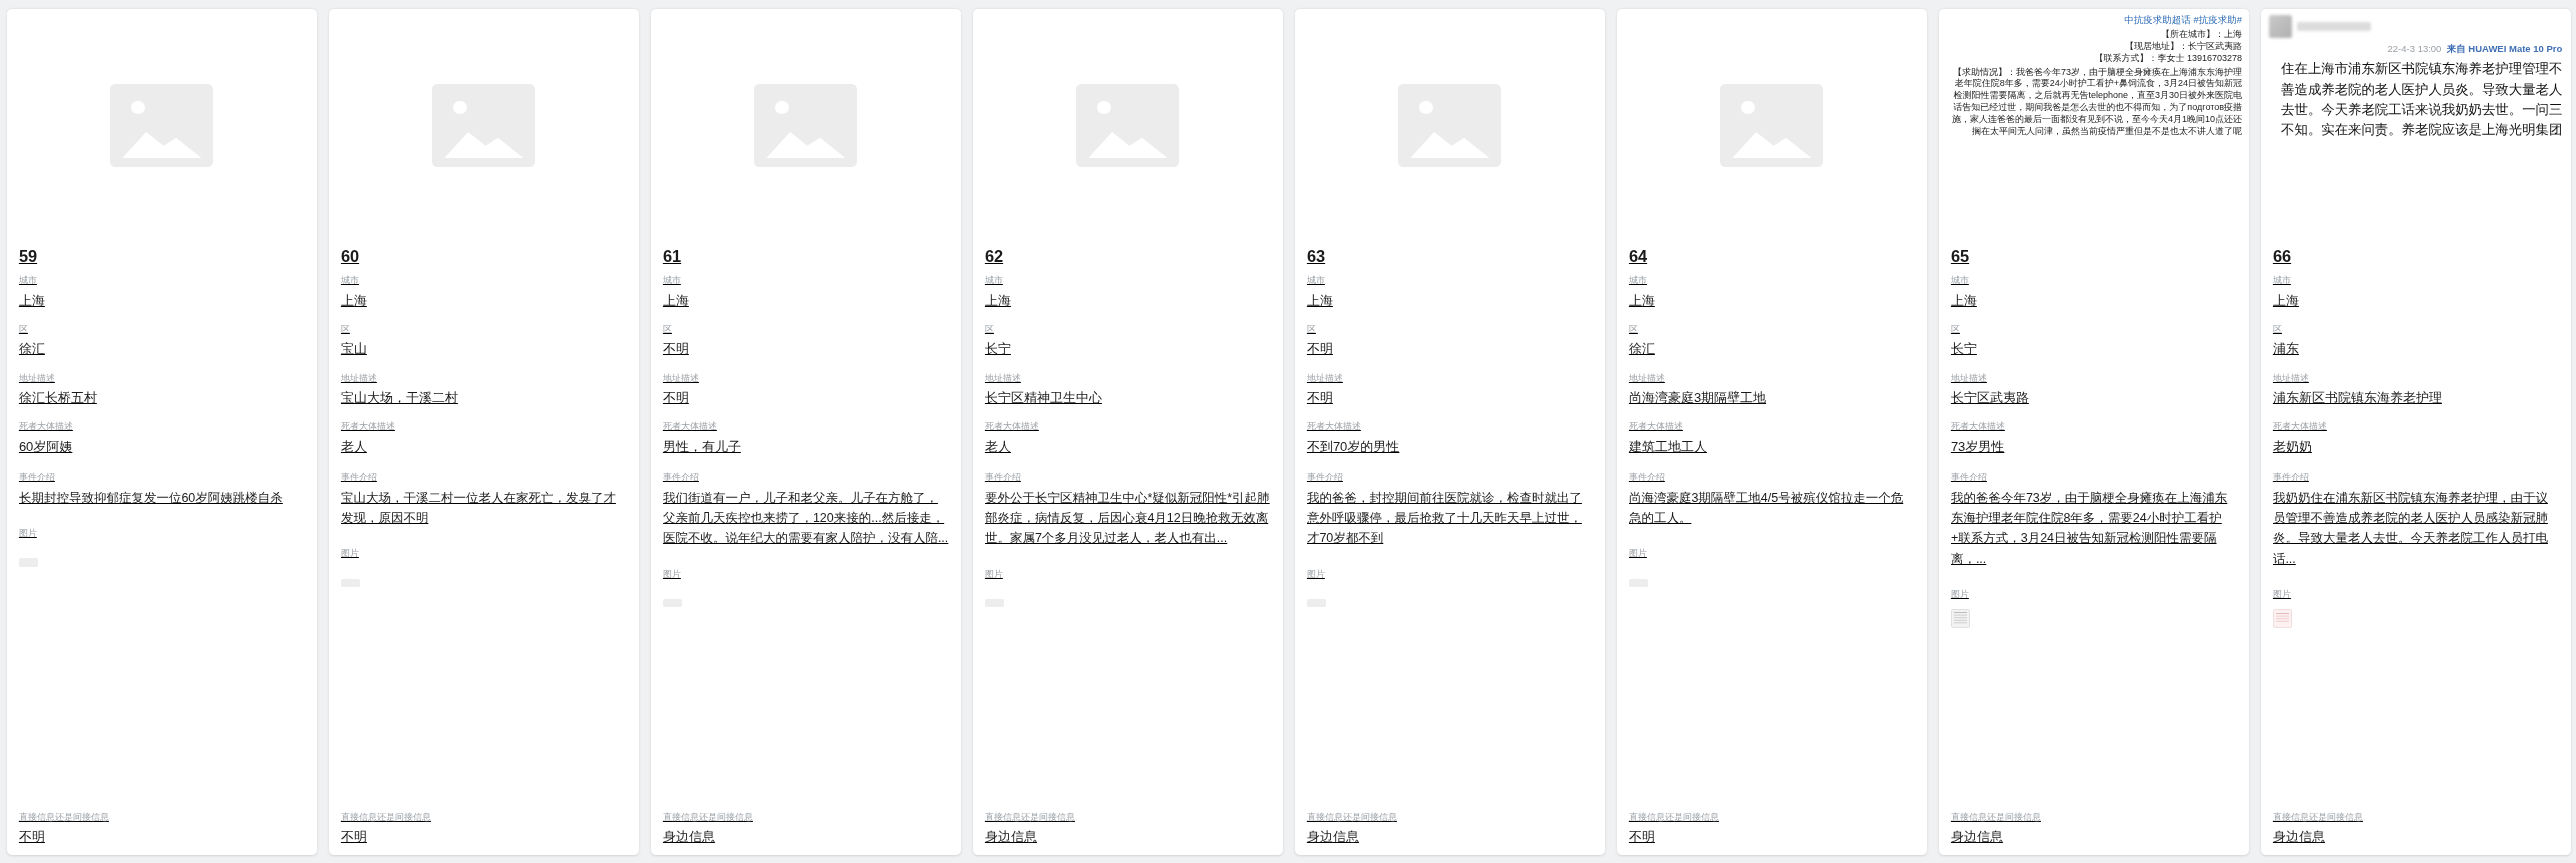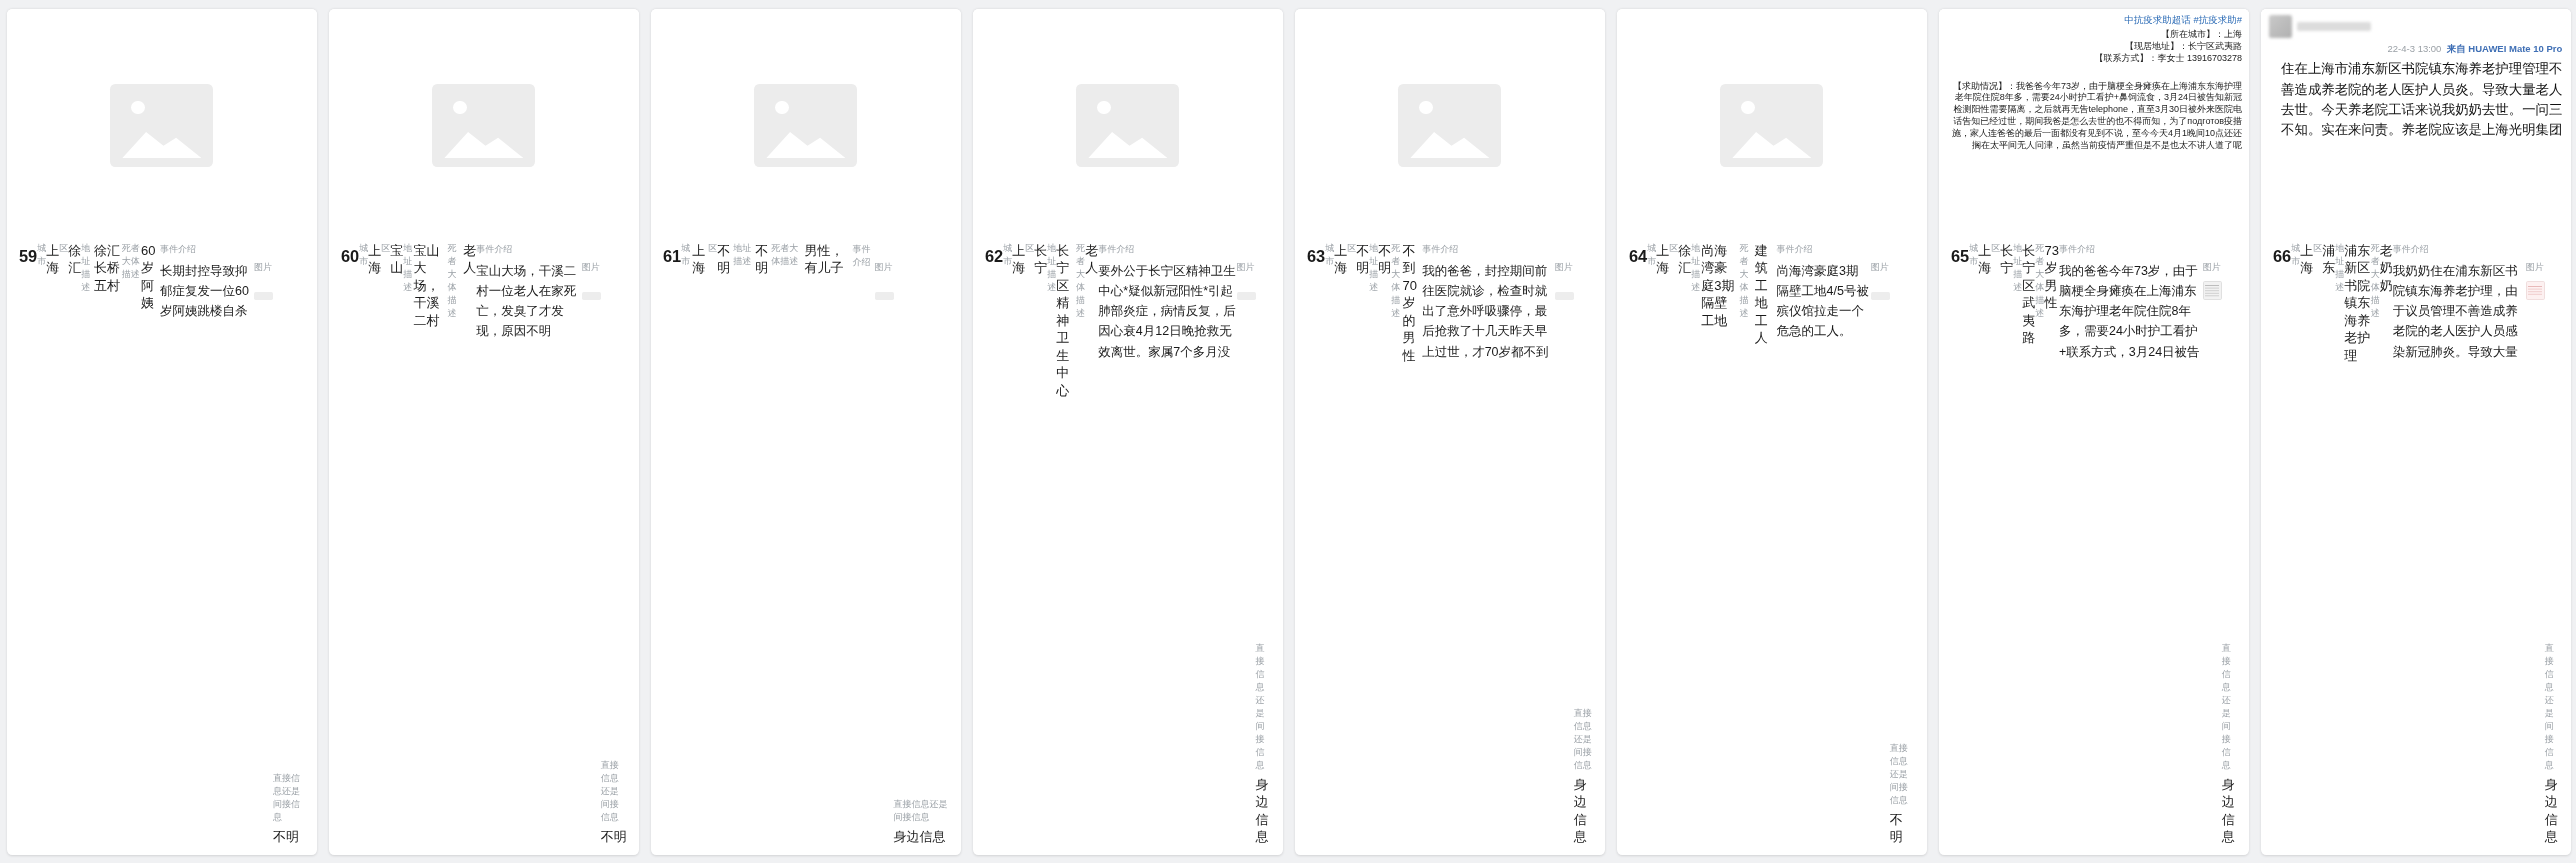--- a/index.html
+++ b/index.html
@@ -76,21 +76,21 @@
     color: #1b4a8a;
     overflow: hidden;
     background: #fff;
   }
   .shot .shot-title {
     color: #2a6ab5;
     font-size: 9.5px;
     margin-bottom: 2.6px;
   }
   .shot .shot-line { color: #222; }
-  .shot .shot-body { color: #222; margin-top: 16px; }
+  .shot .shot-body { color: #222; margin-top: 2px; }
   .shot2 {
     width: 100%; height: 100%;
     padding: 6.9px 8.6px;
     background: #fff;
     overflow: hidden;
   }
   .shot2 .s2-head {
     display: flex; align-items: center; gap: 5.2px;
     margin-bottom: 5.2px;
   }
@@ -111,23 +111,24 @@
   .shot2 .s2-meta b { color: #3f6fb5; font-weight: bold; }
   .shot2 .s2-text {
     font-size: 13.4px;
     line-height: 1.5;
     color: #111;
     margin-top: 3.4px;
   }
   .card-body {
     padding: 0 12px 8.6px 12px;
     display: flex;
-    flex-direction: row;
+    flex-direction: column;
     flex: 1 1 auto;
     min-height: 0;
+    text-decoration: underline;
   }
   .row-id {
     font-size: 16.4px;
     font-weight: bold;
     color: #1a1a1a;
     padding: 5.2px 0 8.6px 0;
   }
   .field-label {
     font-size: 9px;
     color: #9aa0a6;
@@ -269,20 +270,21 @@
       <div class="field-label">城市</div>
       <div class="field-value">上海</div>
       <div class="field-label">区</div>
       <div class="field-value">不明</div>
       <div class="field-label">地址描述</div>
       <div class="field-value">不明</div>
       <div class="field-label">死者大体描述</div>
       <div class="field-value">男性，有儿子</div>
       <div class="desc-block">
         <div class="field-label">事件介绍</div>
+        <div class="desc-text">我们街道有一户，儿子和老父亲。儿子在方舱了，父亲前几天疾控也来捞了，120来接的...然后接走，医院不收。说年纪大的需要有家人陪护，没有人陪...</div>
       </div>
       <div class="img-field">
         <div class="field-label">图片</div>
         <div class="thumb-strip">
           <div class="thumb-empty"></div>
         </div>
       </div>
       <div class="bottom-field">
         <div class="field-label">直接信息还是间接信息</div>
         <div class="field-value" style="margin-bottom:0">身边信息</div>

